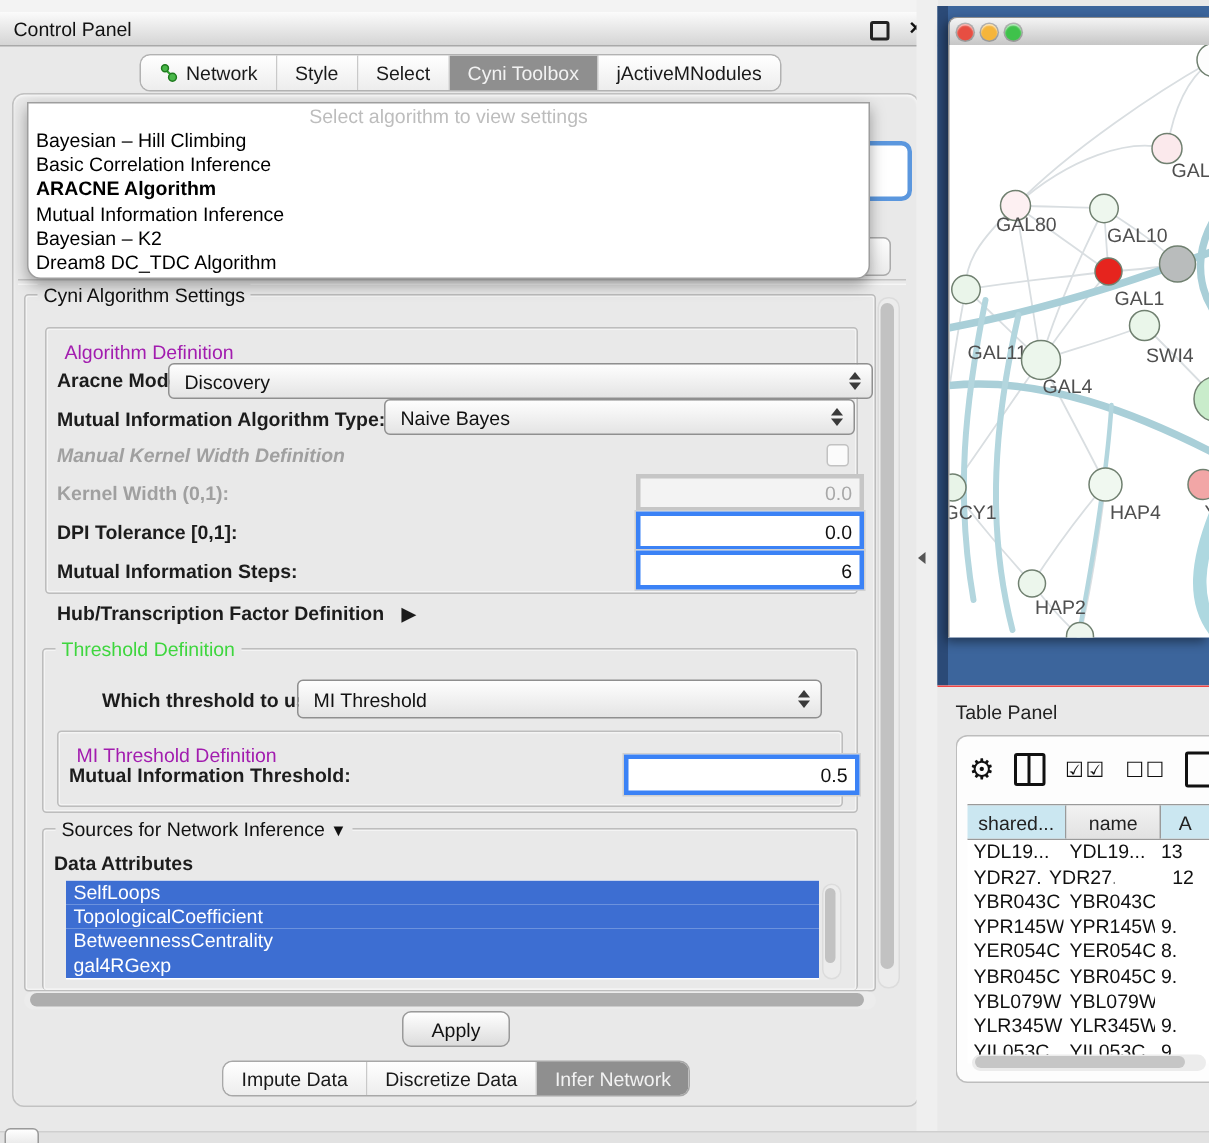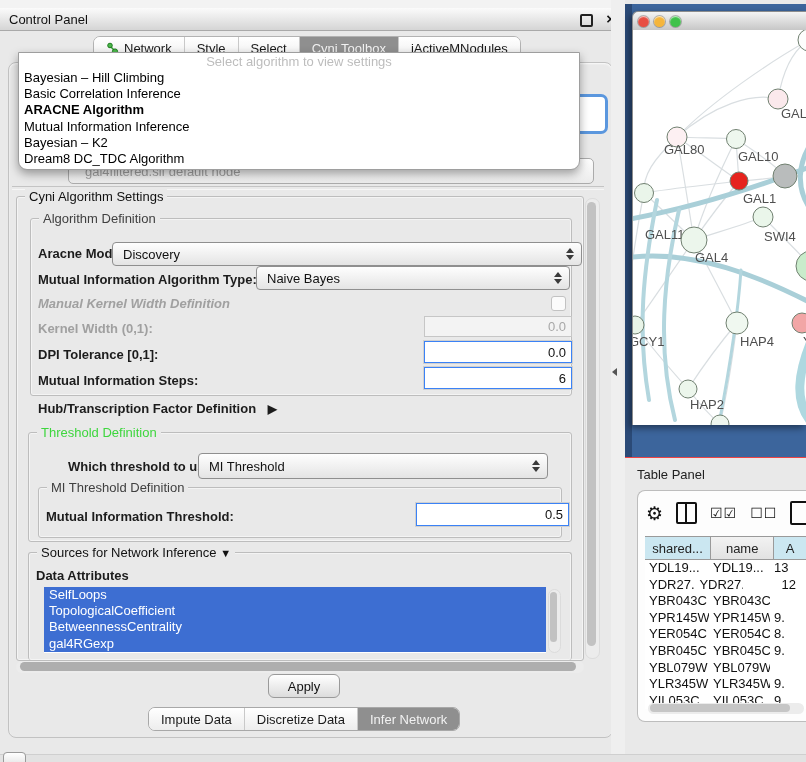--- a/index.html
+++ b/index.html
@@ -19,36 +19,36 @@
   .tabbar{left:93px;top:36px;height:23px;display:flex;border:1px solid #b2b2b2;border-radius:7px;background:#fdfdfd;overflow:hidden;}
   .tab{display:flex;align-items:center;padding:10px 12px;font-size:13px;color:#1a1a1a;border-right:1px solid #c9c9c9;background:linear-gradient(#ffffff,#ededed);}
   .tab:last-child{border-right:none;}
   .tab.sel{background:#8f8f8f;color:#f2f2f2;}
   .bottom-tabbar{left:148px;top:707px;height:22px;display:flex;border:1px solid #a8a8a8;border-radius:7px;background:#fdfdfd;overflow:hidden;text-align:right;}
   .bottom-tabbar .tab{font-size:13px;}
   
   .mainpanel{left:8px;top:62px;width:603px;height:674px;background:#e9e9e9;border:1px solid #c2c2c2;border-radius:8px;box-shadow:inset 0 1px 2px rgba(255,255,255,.8);}
   .groove{height:2px;border-top:1px solid #c4c4c4;border-bottom:1px solid #f6f6f6;}
   
-  .popup{left:18px;top:52px;width:560px;height:116px;background:#fff;border:1px solid #9e9e9e;border-radius:0 0 9px 9px;box-shadow:0 4px 10px rgba(0,0,0,.35);z-index:30;overflow:hidden;}
+  .popup{left:18px;top:68px;width:560px;height:116px;background:#fff;border:1px solid #9e9e9e;border-radius:0 0 9px 9px;box-shadow:0 4px 10px rgba(0,0,0,.35);z-index:30;overflow:hidden;}
   .popup .ph{font-size:13px;color:#bdbdbd;text-align:center;height:17px;line-height:17px;}
   .popup .item{font-size:13px;color:#000;height:16.2px;line-height:16.2px;padding-left:5px;}
   .hidden-combo{border-radius:5px;border:1px solid #ababab;background:linear-gradient(#fdfdfd,#ebebeb);z-index:20;}
   .focus-combo{left:566px;top:94px;width:36px;height:34px;border:3px solid #5b97de;border-radius:7px;background:#fff;z-index:20;}
   
   .group{border:1px solid #bdbdbd;border-radius:3px;box-shadow:inset 0 0 0 1px #f4f4f4;}
   .gtitle{position:absolute;top:-8px;left:8px;background:#e9e9e9;padding:0 4px;font-size:13px;white-space:nowrap;}
-  .t-blue{color:#404040;}
+  .t-blue{color:#a21caf;margin-top:16px;}
   .t-green{color:#3ed63e;}
   
   .combo{border:1px solid #8f8f8f;border-radius:4px;background:linear-gradient(#fefefe,#e4e4e4);display:flex;align-items:center;font-size:13px;color:#111;padding-left:10px;}
   .combo .spin{margin-left:auto;margin-right:7px;display:flex;flex-direction:column;gap:2px;}
   .tri-up{width:0;height:0;border-left:4px solid transparent;border-right:4px solid transparent;border-bottom:5px solid #3a3a3a;}
   .tri-dn{width:0;height:0;border-left:4px solid transparent;border-right:4px solid transparent;border-top:5px solid #3a3a3a;}
-  .field{border:1px solid #3b82f6;background:#fff;font-size:13px;color:#111;text-align:right;padding-right:5px;display:flex;align-items:center;justify-content:flex-end;box-shadow:0 0 0 1px #d0d0d0;}
+  .field{border:3px solid #3b82f6;background:#fff;font-size:13px;color:#111;text-align:right;padding-right:5px;display:flex;align-items:center;justify-content:flex-end;box-shadow:0 0 0 1px #d0d0d0;}
   .field.off{background:#f3f3f3;border-color:#c6c6c6;color:#a8a8a8;box-shadow:none;}
   .checkbox{width:13px;height:13px;border:1px solid #c2c2c2;border-radius:3px;background:#fbfbfb;}
   
   .vtrack{background:#ececec;border:1px solid #dcdcdc;border-radius:7px;}
   .vthumb{position:absolute;left:1px;width:9px;background:#c2c2c2;border-radius:5px;}
   .htrack{background:#ececec;border-radius:6px;}
   .hthumb{position:absolute;top:1px;height:9px;background:#aeaeae;border-radius:5px;}
   
   .srclist{background:#fff;overflow:hidden;}
   .srclist .row{height:16.2px;line-height:16.2px;background:#3d6ed2;color:#fff;font-size:13px;padding-left:5px;white-space:nowrap;}

